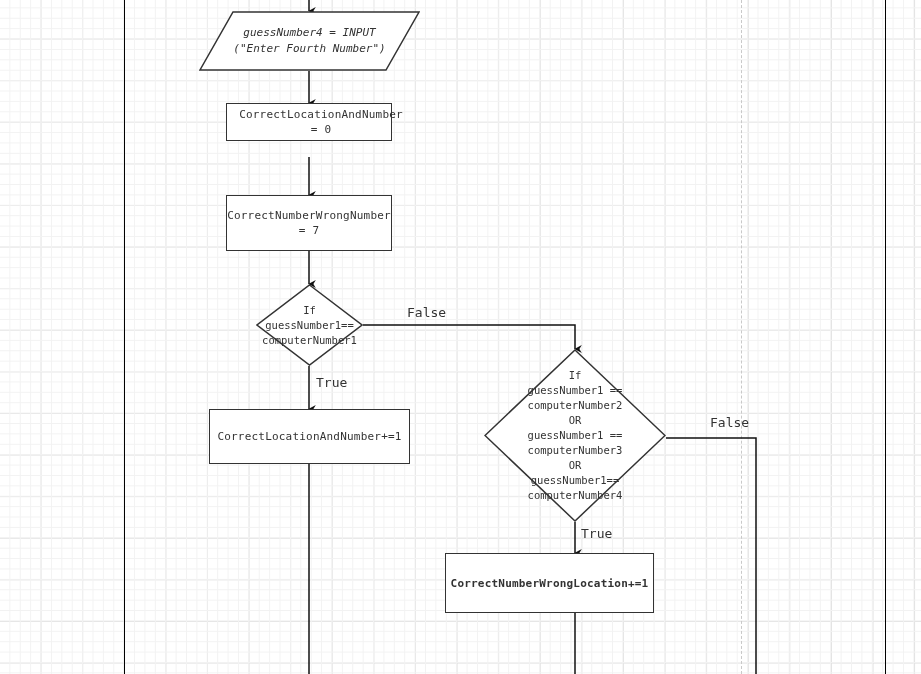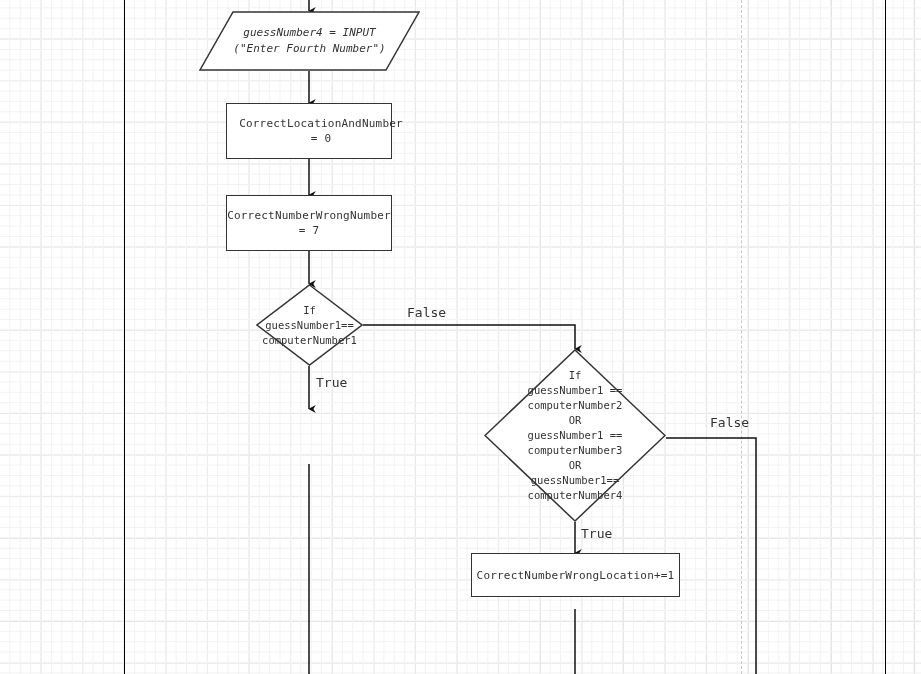--- a/index.html
+++ b/index.html
@@ -157,56 +157,59 @@
   </svg>
 
   <div class="io-wrap" style="left:199px; top:11px; width:221px; height:60px;font-style:italic;">
     <svg width="221" height="60" viewBox="0 0 221 60">
       <polygon points="34,1 220,1 187,59 1,59" fill="#ffffff" stroke="#333333" stroke-width="1.5"></polygon>
     </svg>
     <div class="io-text">guessNumber4 =  INPUT
 ("Enter Fourth Number")</div>
   </div>
 
-  <div class="node proc" style="left:226px; top:103px; width:166px; height:56px;padding-left:24px;">
+  <div class="node proc" style="left:226px; top:103px; width:166px; height:38px;padding-left:24px;">
     <span>CorrectLocationAndNumber
 = 0</span>
   </div>
 
   <div class="node proc" style="left:226px; top:195px; width:166px; height:56px;">
     <span>CorrectNumberWrongNumber
 = 7</span>
   </div>
 
   <div class="dec-wrap" style="left:256px; top:284px; width:107px; height:82px;">
     <svg width="107" height="82" viewBox="0 0 107 82">
       <polygon points="53.5,1 106,41 53.5,81 1,41" fill="#ffffff" stroke="#333333" stroke-width="1.5"></polygon>
     </svg>
     <div class="dec-text">If
 guessNumber1==
 computerNumber1</div>
   </div>
 
+  <div class="node proc" style="left:209px; top:409px; width:201px; height:55px;">
+    <span>CorrectLocationAndNumber+=1</span>
+  </div>
 
   <div class="dec-wrap" style="left:484px; top:349px; width:182px; height:173px;">
     <svg width="182" height="173" viewBox="0 0 182 173">
       <polygon points="91,1 181,86.5 91,172 1,86.5" fill="#ffffff" stroke="#333333" stroke-width="1.5"></polygon>
     </svg>
     <div class="dec-text">If
 guessNumber1 ==
 computerNumber2
 OR
 guessNumber1 ==
 computerNumber3
 OR
 guessNumber1==
 computerNumber4</div>
   </div>
 
-  <div class="node proc" style="left:471px; top:553px; width:209px; height:44px;">
+  <div class="node proc" style="left:445px; top:553px; width:209px; height:60px;font-weight:bold;">
     <span>CorrectNumberWrongLocation+=1</span>
   </div>
 
   <div class="edge-label" style="left:407px; top:306px;">False</div>
 
   <div class="edge-label" style="left:316px; top:376px;">True</div>
 
   <div class="edge-label" style="left:710px; top:416px;">False</div>
 
   <div class="edge-label" style="left:581px; top:527px;">True</div>

